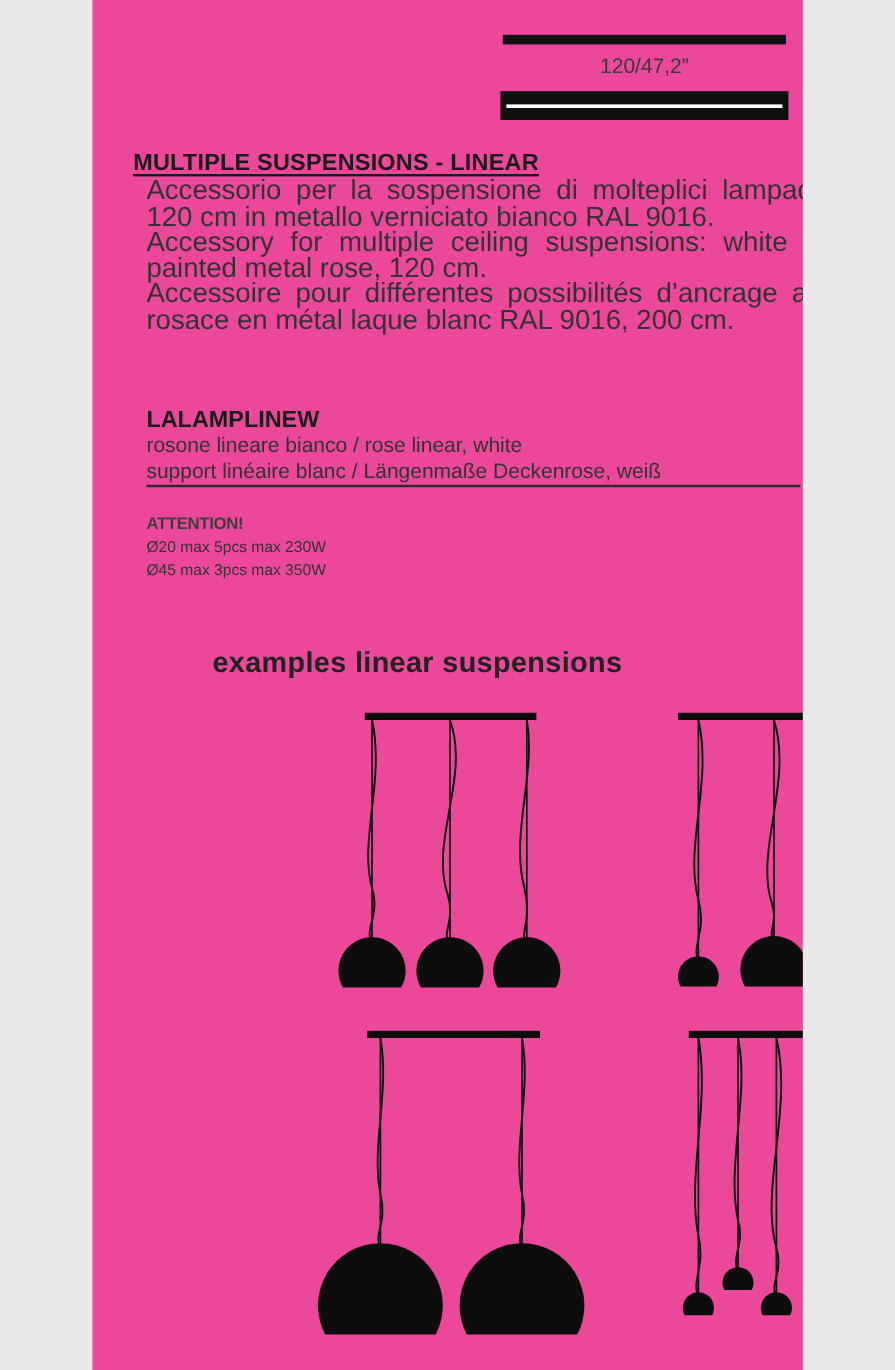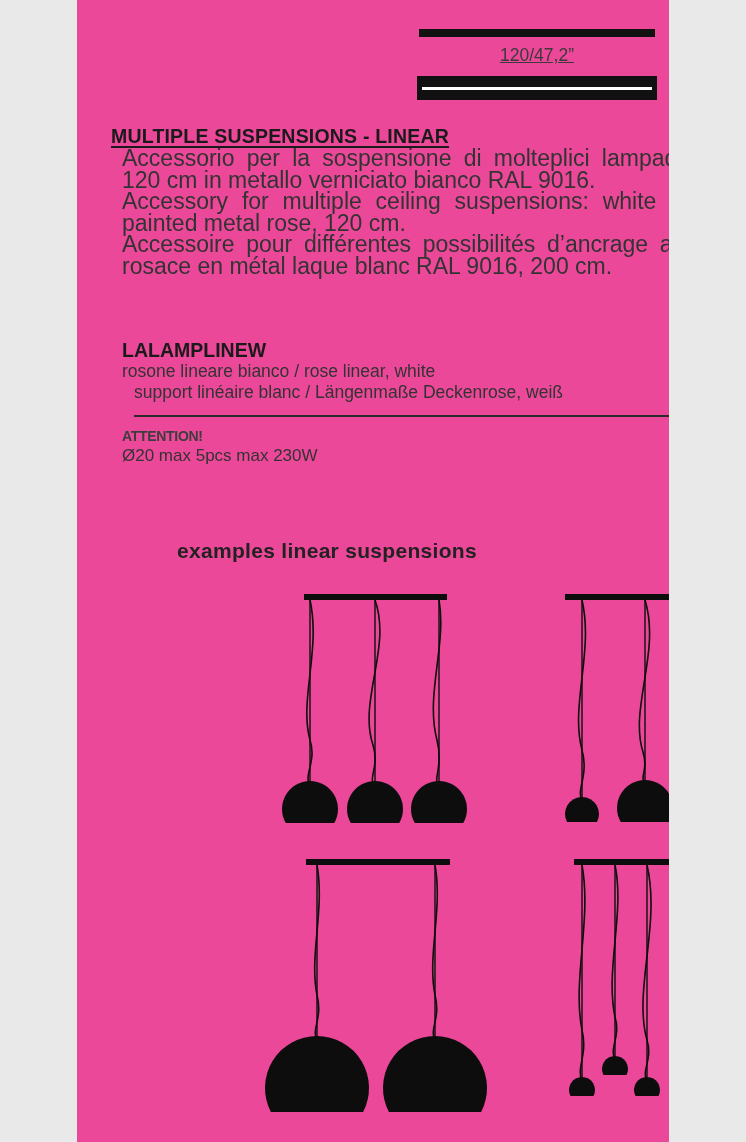--- a/index.html
+++ b/index.html
@@ -12,21 +12,21 @@
     color:#333;
     overflow:hidden;
   }
   .abs{position:absolute;}
 
   
   .bar{background:#111;}
   #bar-top{left:342px;top:29px;width:236px;height:8px;}
   #bar-end{left:596px;top:29px;width:22px;height:8px;}
   #lbl-end{left:631px;top:20px;font-size:17.5px;color:#3a3a3a;}
-  #lbl-len{left:342px;top:45px;width:236px;text-align:center;font-size:17.5px;color:#3a3a3a;text-decoration:underline;}
+  #lbl-len{left:342px;top:45px;width:236px;text-align:center;font-size:17.5px;color:#3a3a3a;}
   #bar-front{left:340px;top:76px;width:240px;height:24px;background:#111;}
   #bar-front .stripe{position:absolute;left:5px;right:5px;top:11px;height:3px;background:#fff;}
   #lbl-front{left:592px;top:79px;font-size:17.5px;color:#3a3a3a;}
 
   
   #title{
     left:34px;top:125px;width:660px;
     font-size:19.5px;font-weight:700;color:#1a1a1a;
     text-decoration:underline;
     text-decoration-thickness:2px;
@@ -34,30 +34,30 @@
     letter-spacing:0.2px;
   }
   #paragraphs{left:45px;top:148px;width:657px;font-size:23px;line-height:21.5px;color:#333;}
   #paragraphs p{margin:0;text-align:justify;}
 
   #product{left:45px;top:339px;width:657px;}
   #product-code{font-size:19.5px;font-weight:700;color:#1a1a1a;line-height:22px;}
   #product-line1{font-size:17.5px;line-height:21px;color:#333;}
   #product-line2{
     font-size:17.5px;line-height:20px;color:#333;
-    width:545px;border-bottom:2px solid #2a2a2a;padding-bottom:13px;margin-left:12px;
+    width:545px;border-bottom:2px solid #2a2a2a;padding-bottom:2px;
   }
 
   #attention{left:45px;top:428px;}
   #attention-label{font-size:14px;letter-spacing:-0.3px;color:#3d3d3d;line-height:17px;margin-bottom:2px;font-weight:bold;}
-  .limit{font-size:17px;line-height:18.5px;color:#333;}
+  .limit{font-size:13px;line-height:18.5px;color:#333;}
 
   #examples-heading{
     left:100px;top:539px;
-    font-size:21px;font-weight:700;color:#222;letter-spacing:0.3px;
+    font-size:24px;font-weight:700;color:#222;letter-spacing:0.3px;
   }
 
   
   svg{display:block;}
   .wire{stroke:#0d0d0d;stroke-width:1.4;fill:none;}
   .cable{stroke:#0d0d0d;stroke-width:1.6;fill:none;}
   .shade{fill:#0d0d0d;}
   .canopy{fill:#0d0d0d;}
   #diagram-1{left:196px;top:590px;}
   #diagram-2{left:480px;top:590px;}
@@ -87,20 +87,21 @@
 
   <div class="abs" id="product">
     <div id="product-code">LALAMPLINEW</div>
     <div id="product-line1">rosone lineare bianco / rose linear, white</div>
     <div id="product-line2">support linéaire blanc / Längenmaße Deckenrose, weiß</div>
   </div>
 
   <div class="abs" id="attention">
     <div id="attention-label">ATTENTION!</div>
     <div class="limit">Ø20 max 5pcs max 230W</div>
+    <div class="limit">Ø45 max 3pcs max 350W</div>
   </div>
 
   <div class="abs" id="examples-heading">examples linear suspensions</div>
 
   <svg class="abs" id="diagram-1" width="200" height="245" viewBox="0 0 200 245">
     <rect class="canopy" x="31" y="4" width="143" height="6"></rect>
     <line class="wire" x1="37" y1="10" x2="37" y2="196"></line>
     <path class="cable" d="M37,10 C48,60 26,110 37,150 C44,172 30,185 37,196"></path>
     <path class="shade" d="M12.75,233 A28,28 0 1 1 61.25,233 Z"></path>
     <line class="wire" x1="102" y1="10" x2="102" y2="196"></line>

